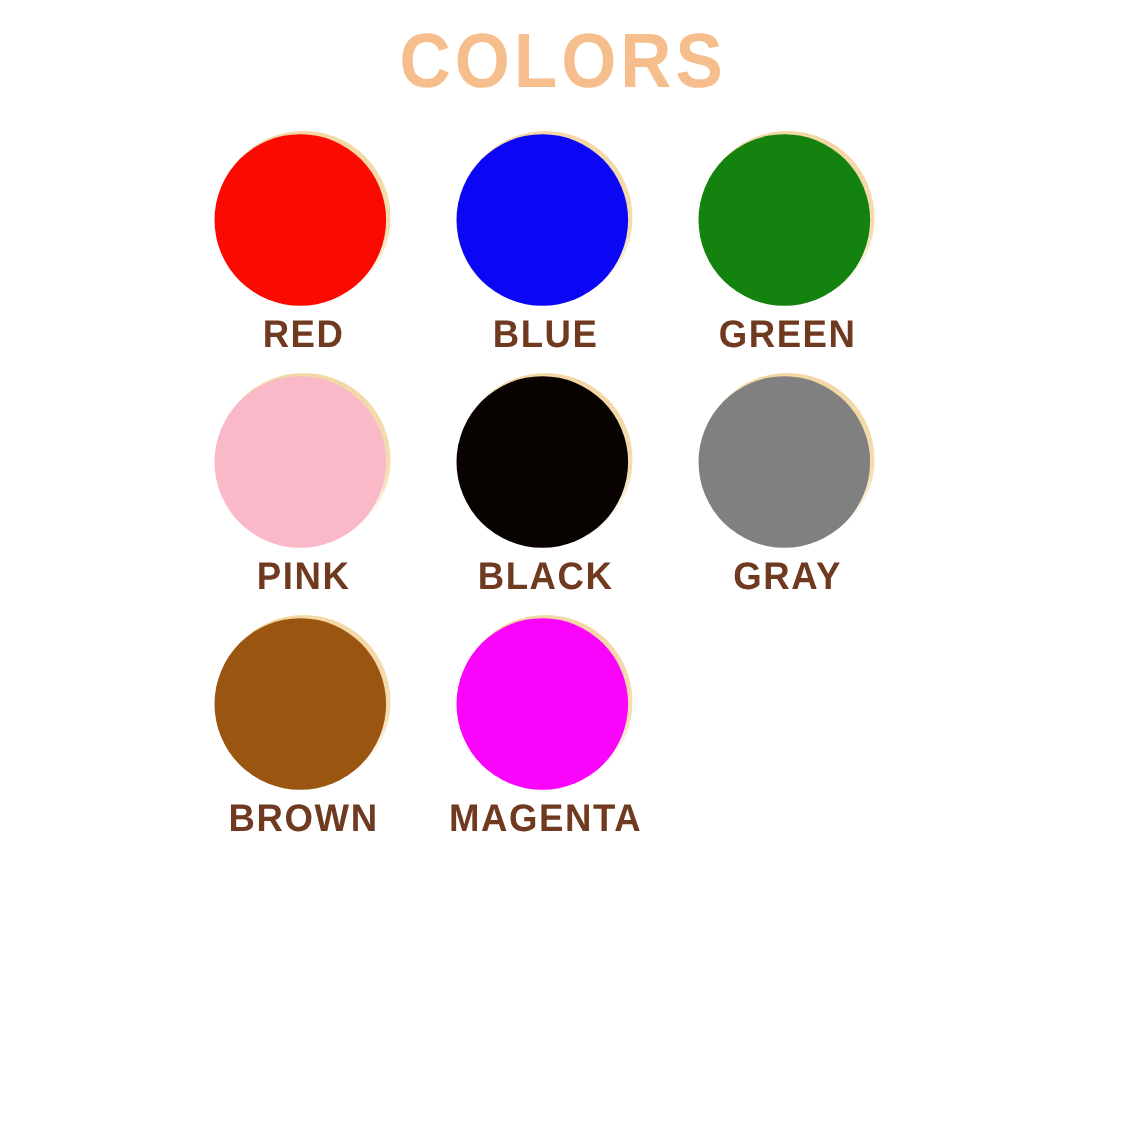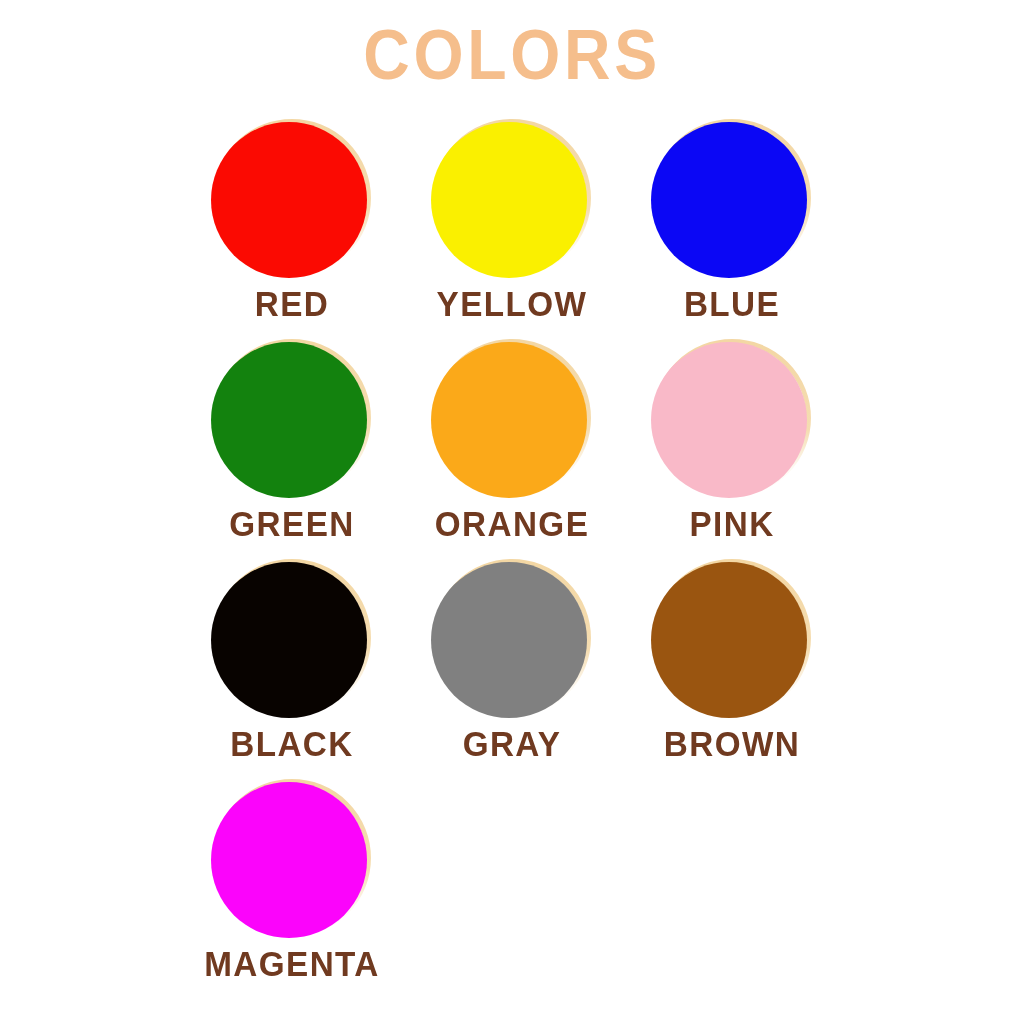--- a/index.html
+++ b/index.html
@@ -37,21 +37,21 @@
     line-height: 1;
     transform: scaleX(0.92);
     transform-origin: center top;
     user-select: none;
   }
 
   
   .swatch-grid {
     position: absolute;
     top: 120px;
-    left: 182px;
+    left: 166px;
     width: 660px;
     display: grid;
     grid-template-columns: repeat(3, 220px);
     grid-auto-rows: 220px;
     justify-items: center;
   }
 
   .swatch-cell {
     position: relative;
     width: 220px;
@@ -129,37 +129,20 @@
             <circle cx="79" cy="79" r="76.5" fill="none" stroke="url(#ringgrad0)" stroke-width="5"></circle>
           </svg>
           <div class="swatch-disc" style="background: rgb(251, 10, 2);"></div>
         </div>
         <div class="swatch-label">RED</div>
       </div>
       <div class="swatch-cell">
         <div class="swatch-disc-wrap">
           <svg class="swatch-ring" viewBox="0 0 158 158">
             <defs>
-              <linearGradient id="ringgrad1" x1="0" y1="1" x2="0" y2="0">
-                <stop offset="0%" stop-color="#F3D7A4" stop-opacity="0"></stop>
-                <stop offset="18%" stop-color="#F3D7A4" stop-opacity="0.15"></stop>
-                <stop offset="42%" stop-color="#F3D7A4" stop-opacity="0.85"></stop>
-                <stop offset="100%" stop-color="#F3D7A4" stop-opacity="1"></stop>
-              </linearGradient>
-            </defs>
-            <circle cx="79" cy="79" r="76.5" fill="none" stroke="url(#ringgrad1)" stroke-width="5"></circle>
-          </svg>
-          <div class="swatch-disc" style="background: rgb(250, 240, 0);"></div>
-        </div>
-        <div class="swatch-label">YELLOW</div>
-      </div>
-      <div class="swatch-cell">
-        <div class="swatch-disc-wrap">
-          <svg class="swatch-ring" viewBox="0 0 158 158">
-            <defs>
               <linearGradient id="ringgrad2" x1="0" y1="1" x2="0" y2="0">
                 <stop offset="0%" stop-color="#F3D7A4" stop-opacity="0"></stop>
                 <stop offset="18%" stop-color="#F3D7A4" stop-opacity="0.15"></stop>
                 <stop offset="42%" stop-color="#F3D7A4" stop-opacity="0.85"></stop>
                 <stop offset="100%" stop-color="#F3D7A4" stop-opacity="1"></stop>
               </linearGradient>
             </defs>
             <circle cx="79" cy="79" r="76.5" fill="none" stroke="url(#ringgrad2)" stroke-width="5"></circle>
           </svg>
           <div class="swatch-disc" style="background: rgb(11, 7, 245);"></div>
@@ -180,37 +163,20 @@
             <circle cx="79" cy="79" r="76.5" fill="none" stroke="url(#ringgrad4)" stroke-width="5"></circle>
           </svg>
           <div class="swatch-disc" style="background: rgb(19, 130, 14);"></div>
         </div>
         <div class="swatch-label">GREEN</div>
       </div>
       <div class="swatch-cell">
         <div class="swatch-disc-wrap">
           <svg class="swatch-ring" viewBox="0 0 158 158">
             <defs>
-              <linearGradient id="ringgrad5" x1="0" y1="1" x2="0" y2="0">
-                <stop offset="0%" stop-color="#F3D7A4" stop-opacity="0"></stop>
-                <stop offset="18%" stop-color="#F3D7A4" stop-opacity="0.15"></stop>
-                <stop offset="42%" stop-color="#F3D7A4" stop-opacity="0.85"></stop>
-                <stop offset="100%" stop-color="#F3D7A4" stop-opacity="1"></stop>
-              </linearGradient>
-            </defs>
-            <circle cx="79" cy="79" r="76.5" fill="none" stroke="url(#ringgrad5)" stroke-width="5"></circle>
-          </svg>
-          <div class="swatch-disc" style="background: rgb(251, 169, 25);"></div>
-        </div>
-        <div class="swatch-label">ORANGE</div>
-      </div>
-      <div class="swatch-cell">
-        <div class="swatch-disc-wrap">
-          <svg class="swatch-ring" viewBox="0 0 158 158">
-            <defs>
               <linearGradient id="ringgrad7" x1="0" y1="1" x2="0" y2="0">
                 <stop offset="0%" stop-color="#F3D7A4" stop-opacity="0"></stop>
                 <stop offset="18%" stop-color="#F3D7A4" stop-opacity="0.15"></stop>
                 <stop offset="42%" stop-color="#F3D7A4" stop-opacity="0.85"></stop>
                 <stop offset="100%" stop-color="#F3D7A4" stop-opacity="1"></stop>
               </linearGradient>
             </defs>
             <circle cx="79" cy="79" r="76.5" fill="none" stroke="url(#ringgrad7)" stroke-width="5"></circle>
           </svg>
           <div class="swatch-disc" style="background: rgb(249, 185, 200);"></div>

